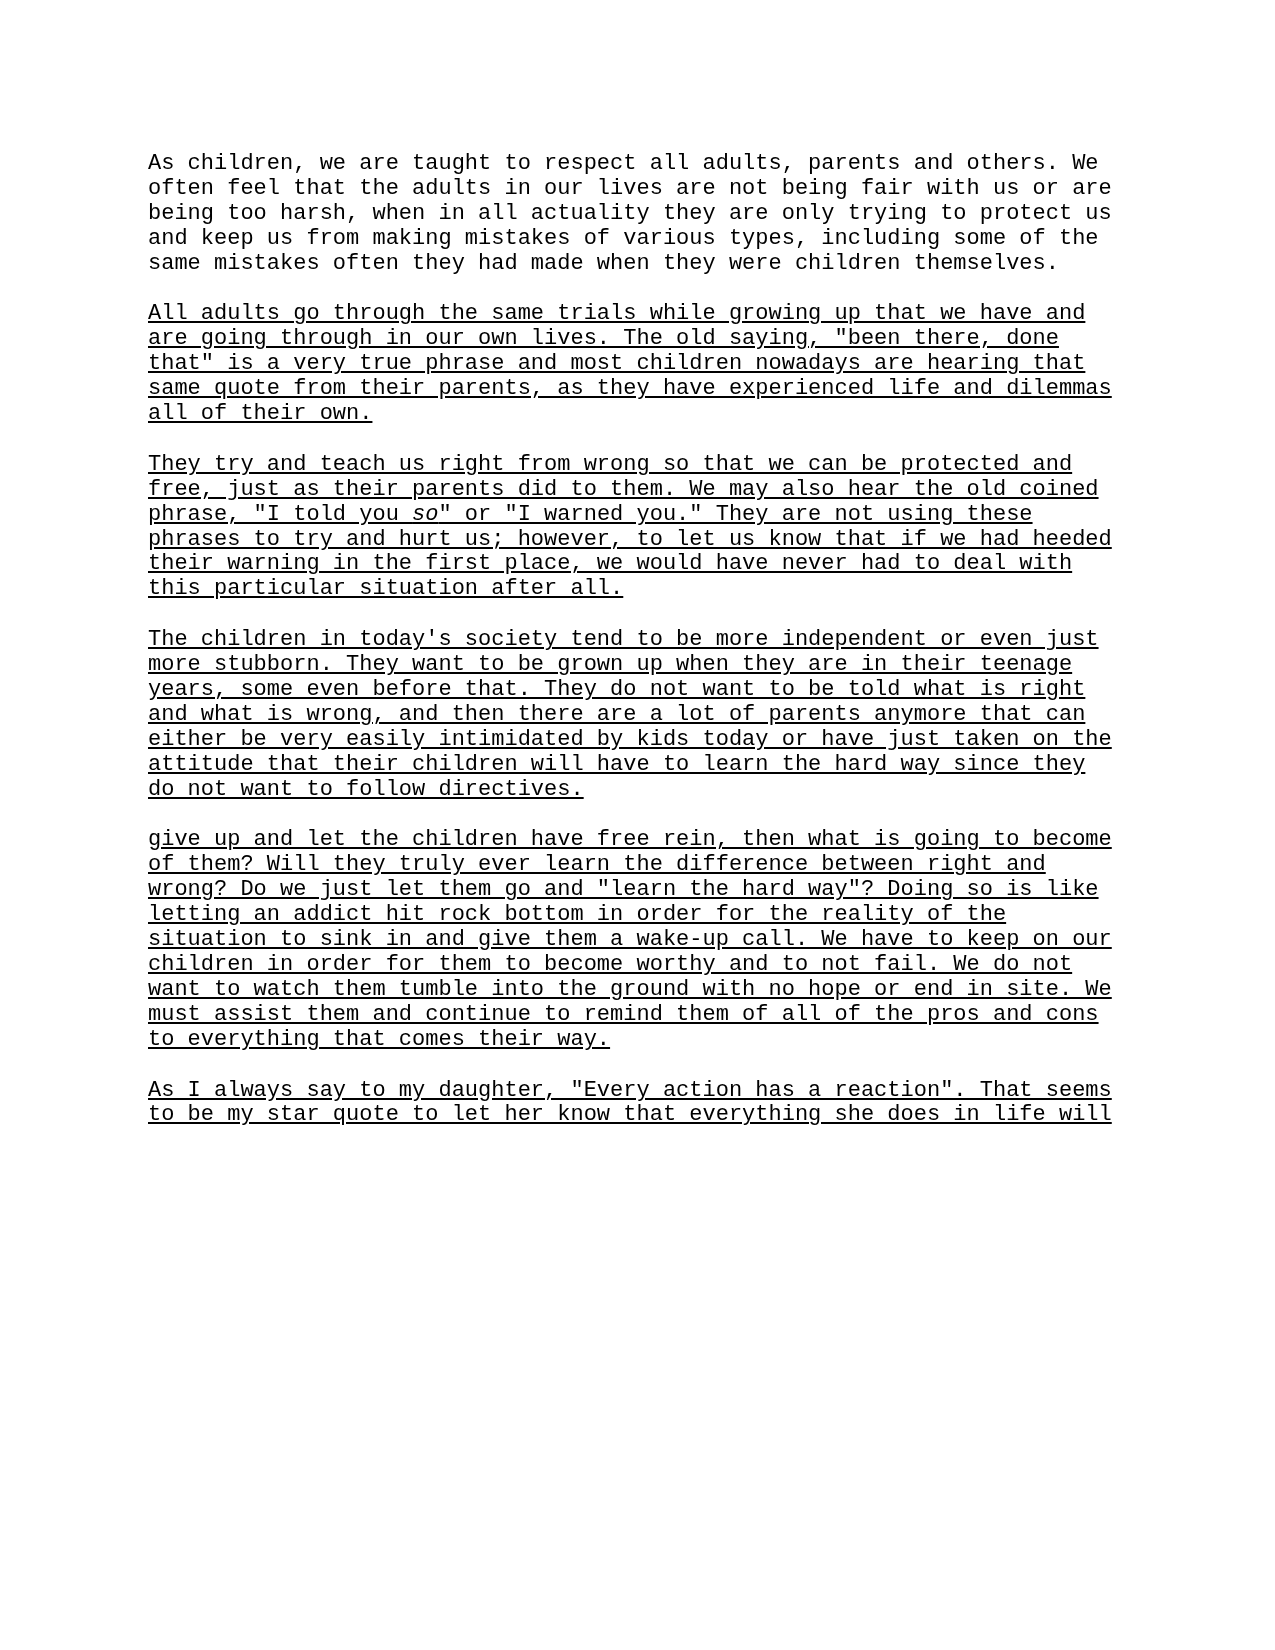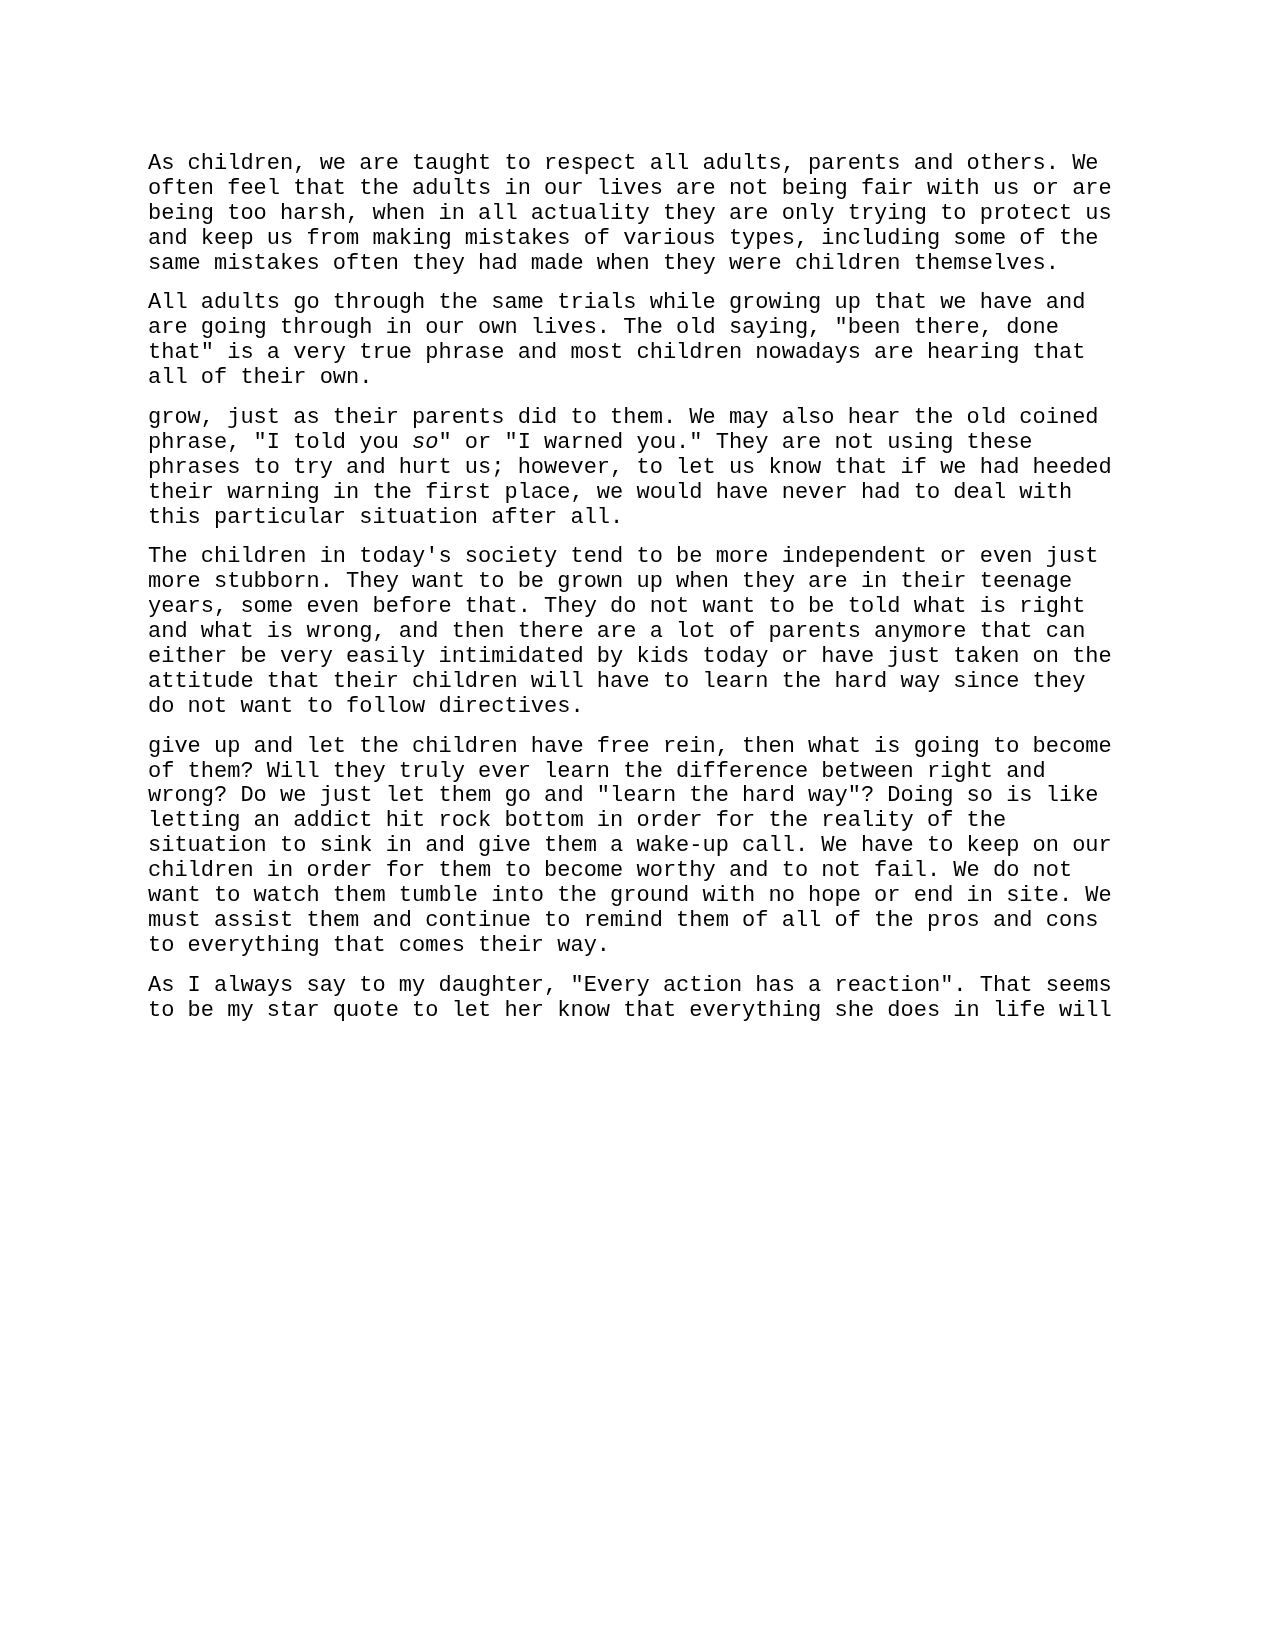--- a/index.html
+++ b/index.html
@@ -20,21 +20,22 @@
     left: 148px;
     top: 152px;
     width: 966px;
     font-family: "Liberation Mono", "DejaVu Sans Mono", monospace;
     font-size: 22px;
     line-height: 24.9px;
     color: #000000;
     letter-spacing: 0;
   }
   .paragraph + .paragraph {
-    margin-top: 15px; 
+    margin-top: 26px; 
+    text-decoration: underline;
   }
   .line {
     white-space: pre;
     height: 24.9px;
   }
   .italic {
     font-style: italic;
   }
 </style>
 </head>
@@ -46,24 +47,26 @@
         <div class="line">As children, we are taught to respect all adults, parents and others. We</div>
         <div class="line">often feel that the adults in our lives are not being fair with us or are</div>
         <div class="line">being too harsh, when in all actuality they are only trying to protect us</div>
         <div class="line">and keep us from making mistakes of various types, including some of the</div>
         <div class="line">same mistakes often they had made when they were children themselves.</div>
       </div>
       <div class="paragraph">
         <div class="line">All adults go through the same trials while growing up that we have and</div>
         <div class="line">are going through in our own lives. The old saying, "been there, done</div>
         <div class="line">that" is a very true phrase and most children nowadays are hearing that</div>
+        <div class="line">same quote from their parents, as they have experienced life and dilemmas</div>
         <div class="line">all of their own.</div>
       </div>
       <div class="paragraph">
-        <div class="line">grow, just as their parents did to them. We may also hear the old coined</div>
+        <div class="line">They try and teach us right from wrong so that we can be protected and</div>
+        <div class="line">free, just as their parents did to them. We may also hear the old coined</div>
         <div class="line"><span class="">phrase, "I told you </span><span class="italic">so</span><span class="">" or "I warned you." They are not using these</span></div>
         <div class="line">phrases to try and hurt us; however, to let us know that if we had heeded</div>
         <div class="line">their warning in the first place, we would have never had to deal with</div>
         <div class="line">this particular situation after all.</div>
       </div>
       <div class="paragraph">
         <div class="line">The children in today's society tend to be more independent or even just</div>
         <div class="line">more stubborn. They want to be grown up when they are in their teenage</div>
         <div class="line">years, some even before that. They do not want to be told what is right</div>
         <div class="line">and what is wrong, and then there are a lot of parents anymore that can</div>

